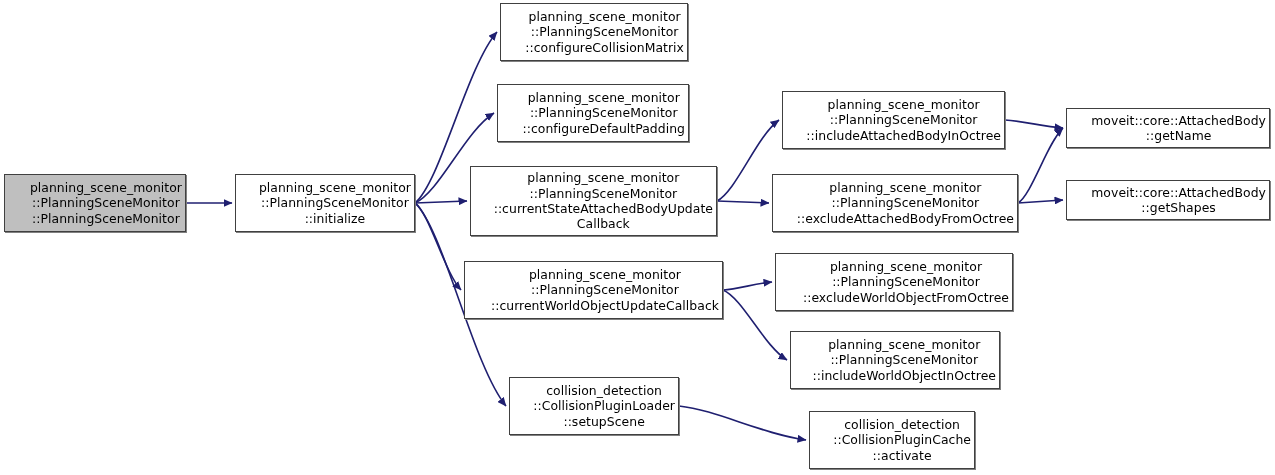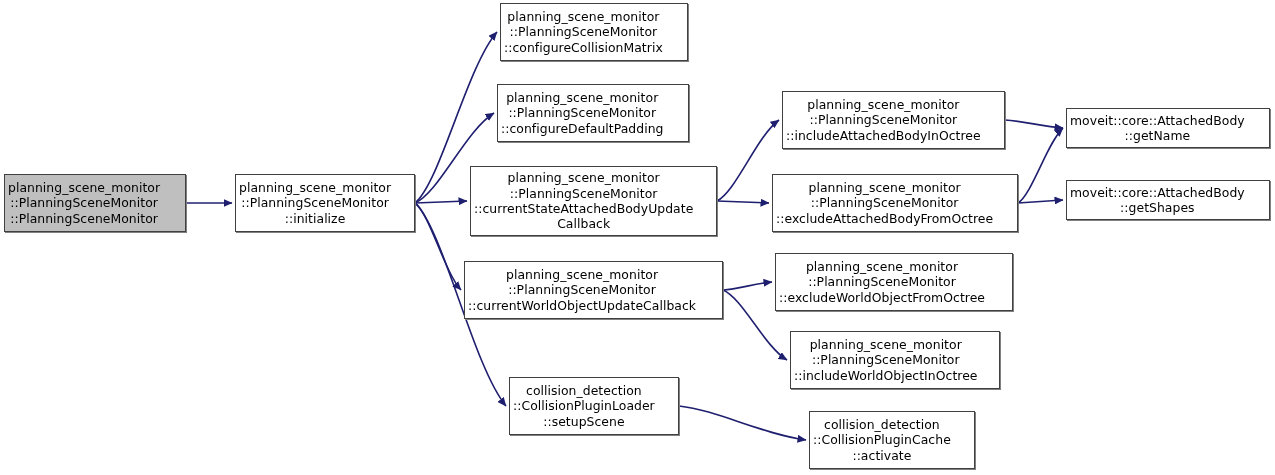--- a/index.html
+++ b/index.html
@@ -11,21 +11,21 @@
     overflow:hidden;
   }
   svg#edges{position:absolute;left:0;top:0;width:1275px;height:475px;}
   .node{
     position:absolute;
     box-sizing:border-box;
     border:1px solid #404040;
     background:#ffffff;
     display:flex;
     align-items:center;
-    justify-content:flex-start;
+    justify-content:flex-end;
     text-align:center;
     color:#000000;
     font-size:12.4px;
     line-height:15.4px;
     letter-spacing:0.05px;
     white-space:pre-line;
     box-shadow:1px 1px 0 0 #808080;
     z-index:2;
   }
   .node.highlight{background:#bfbfbf;}

